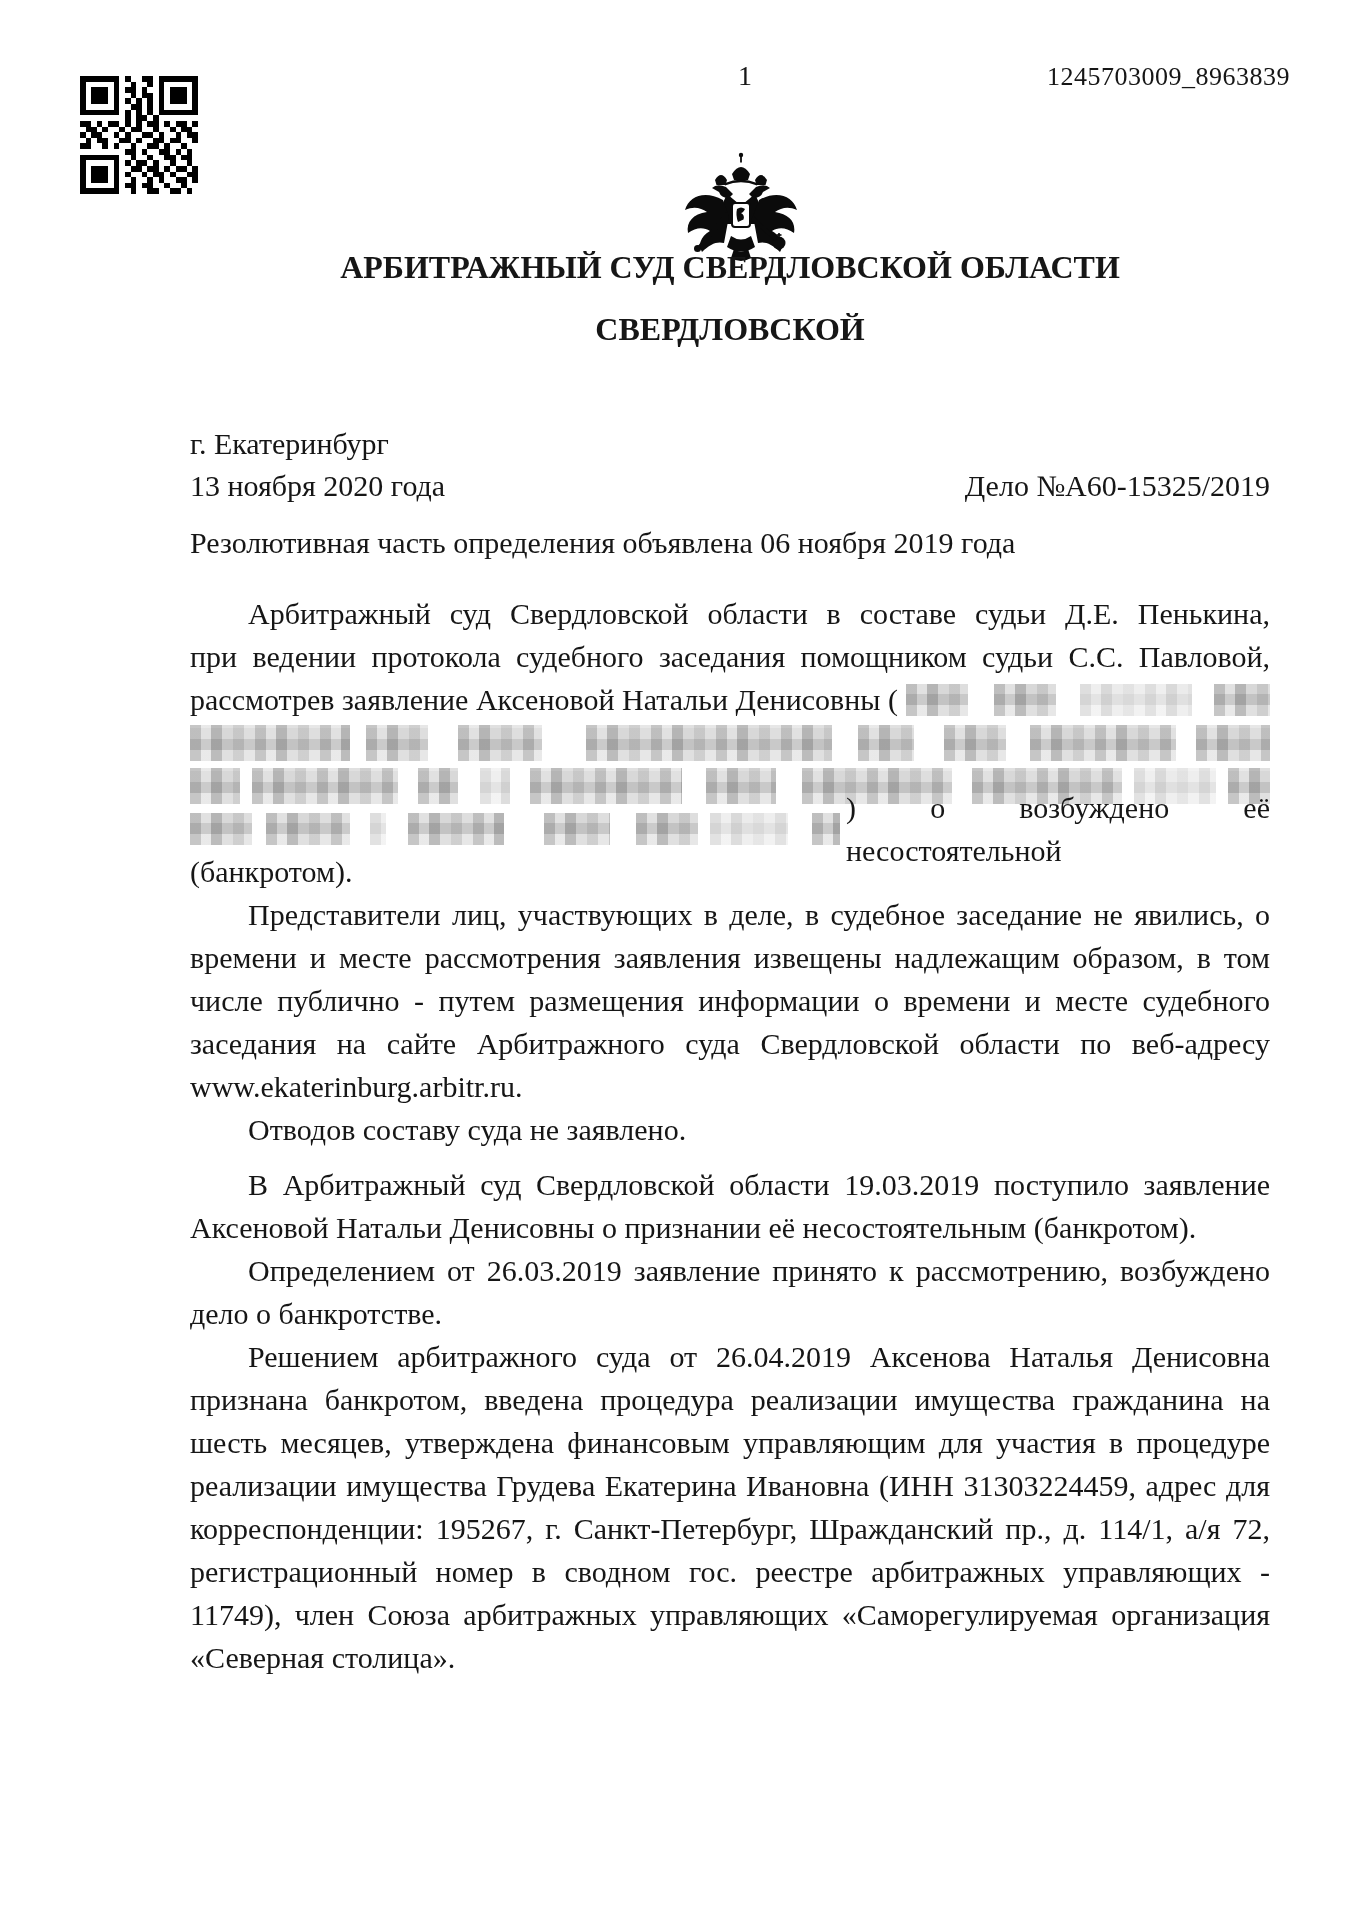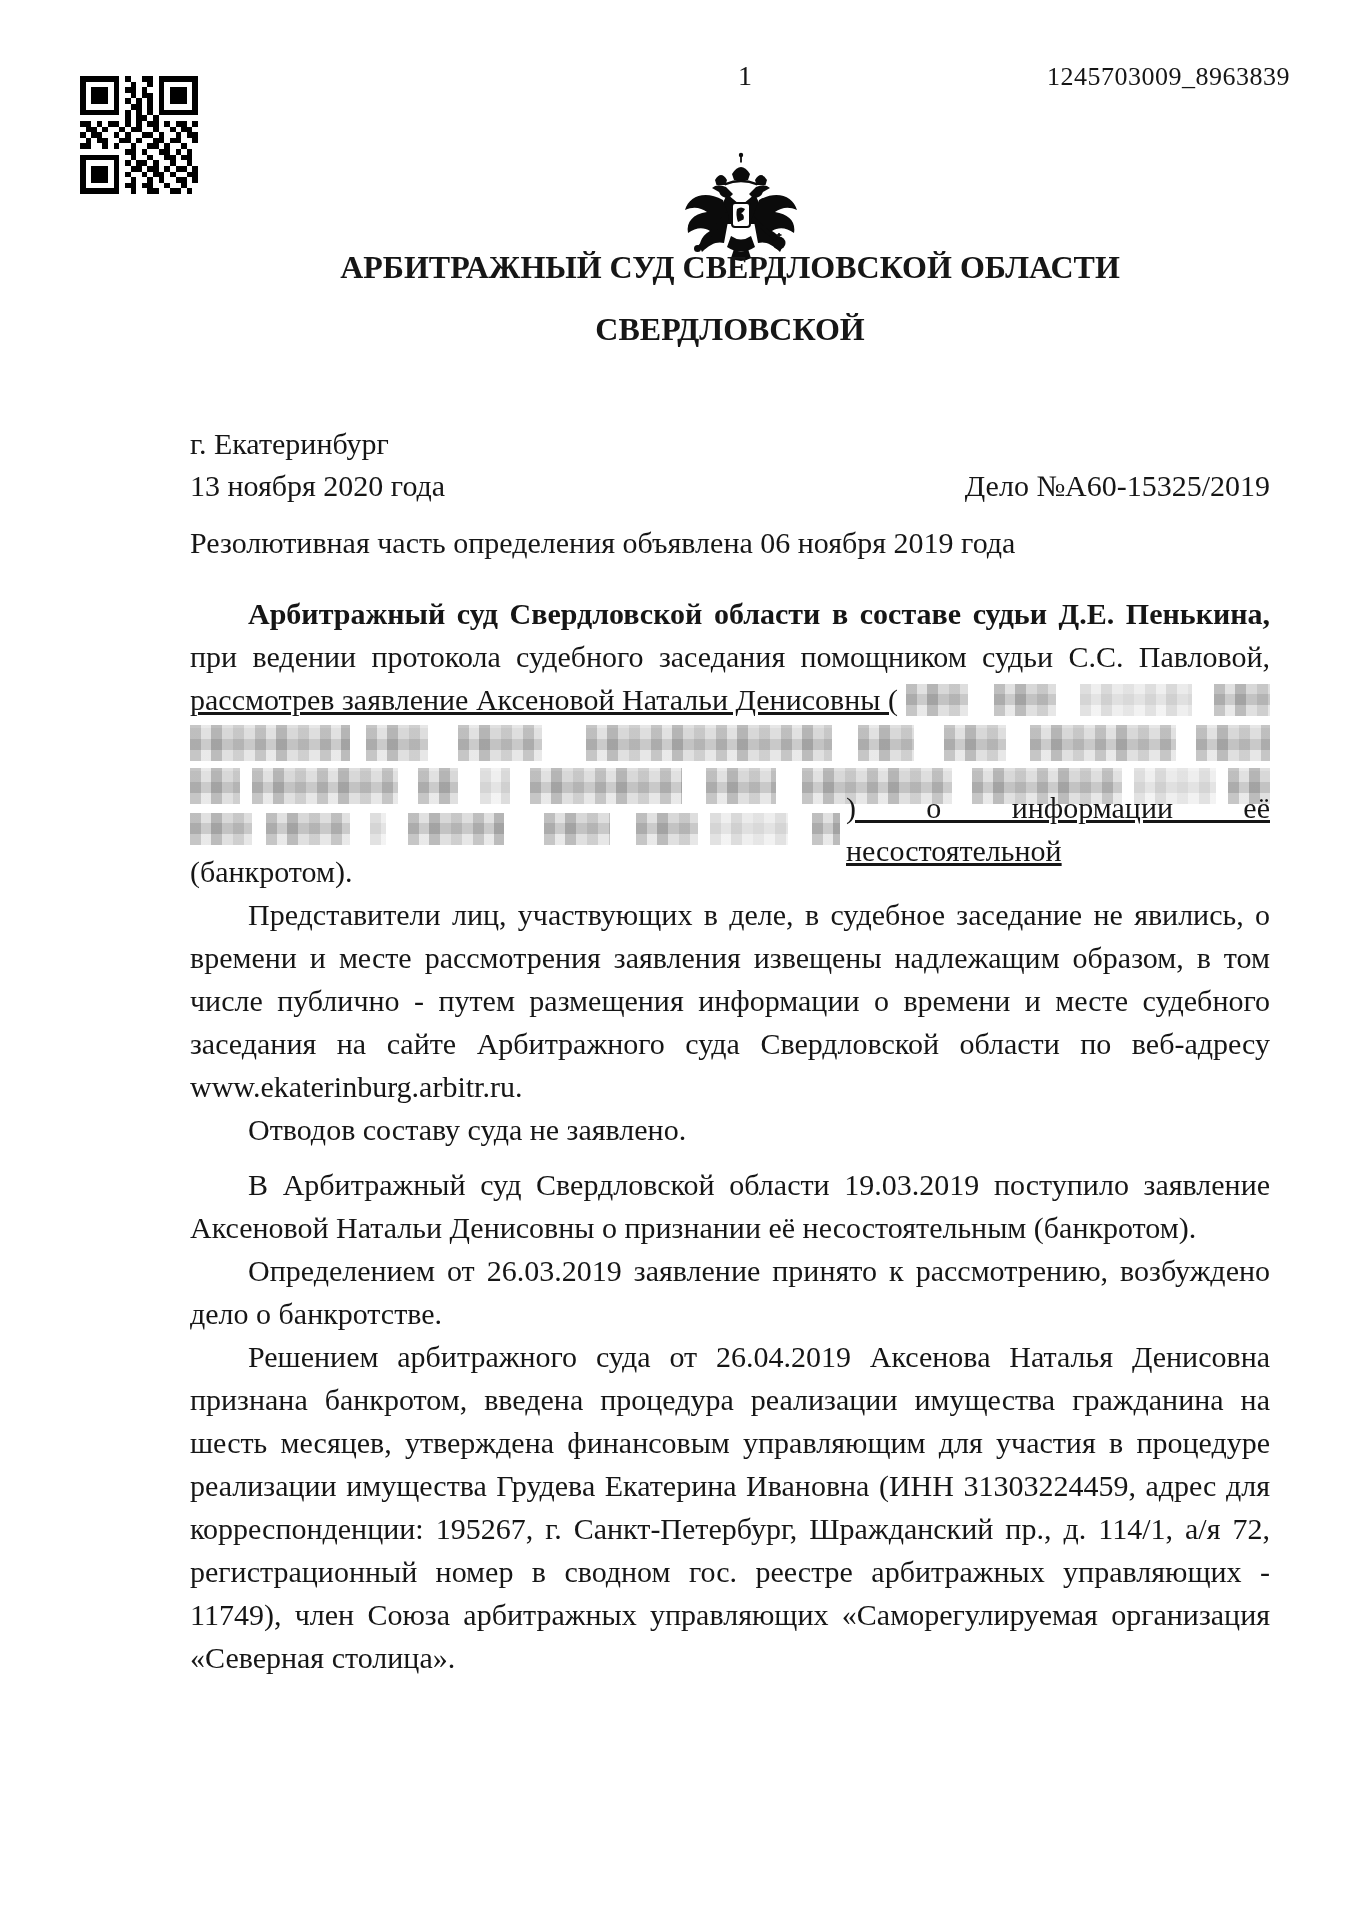--- a/index.html
+++ b/index.html
@@ -34,23 +34,23 @@
   .doc-type {
     margin-top:24px; text-align:center; font-weight:bold; font-size:32px; line-height:38px;
   }
   .subtitle { margin-top:18px; text-align:center; font-weight:bold; font-size:30px; line-height:40px; }
   .city { margin-top:76px; line-height:40px; }
   .daterow { display:flex; justify-content:space-between; line-height:43px; }
   .resolution { margin-top:14px; text-align:left; }
   .para { text-align:justify; text-indent:58px; }
   .p1 { margin-top:28px; }
   .jline { text-align:justify; text-align-last:justify; line-height:43px; }
-  .jline.indent { padding-left:58px;font-weight:bold; }
+  .jline.indent { padding-left:58px; }
   .mixline { display:flex; align-items:center; height:43px; }
-  .mixline .t { white-space:nowrap;text-decoration:underline; }
+  .mixline .t { white-space:nowrap; }
   .mixline .jtext { flex:1; text-align:justify; text-align-last:justify; white-space:normal; }
   .redrow { display:flex; align-items:center; height:43px; }
   .gap { height:12px; }
   .pix {
     display:inline-block; height:32px; flex:none;
     background-color:#dadada;
     background-image:
       repeating-linear-gradient(90deg,
         rgba(0,0,0,.17) 0 11px, rgba(0,0,0,.02) 11px 21px,
         rgba(0,0,0,.21) 21px 32px, rgba(0,0,0,.06) 32px 43px,
@@ -278,21 +278,21 @@
 
       <div class="mixline">
         <span class="pix" style="width:62px"></span>
         <span class="pix" style="width:84px; margin-left:14px"></span>
         <span class="pix light" style="width:16px; margin-left:20px"></span>
         <span class="pix" style="width:96px; margin-left:22px"></span>
         <span class="pix" style="width:66px; margin-left:40px"></span>
         <span class="pix" style="width:62px; margin-left:26px"></span>
         <span class="pix light" style="width:78px; margin-left:12px"></span>
         <span class="pix" style="width:28px; margin-left:24px"></span>
-        <span class="t jtext" style="margin-left:6px">) о информации её несостоятельной</span>
+        <span class="t jtext" style="margin-left:6px">) о возбуждено её несостоятельной</span>
       </div>
 
       <div>(банкротом).</div>
     </div>
 
     <p class="para">Представители лиц, участвующих в деле, в судебное заседание не явились, о времени и месте рассмотрения заявления извещены надлежащим образом, в том числе публично - путем размещения информации о времени и месте судебного заседания на сайте Арбитражного суда Свердловской области по веб-адресу www.ekaterinburg.arbitr.ru.</p>
     <p class="para">Отводов составу суда не заявлено.</p>
 
     <div class="gap"></div>
 

